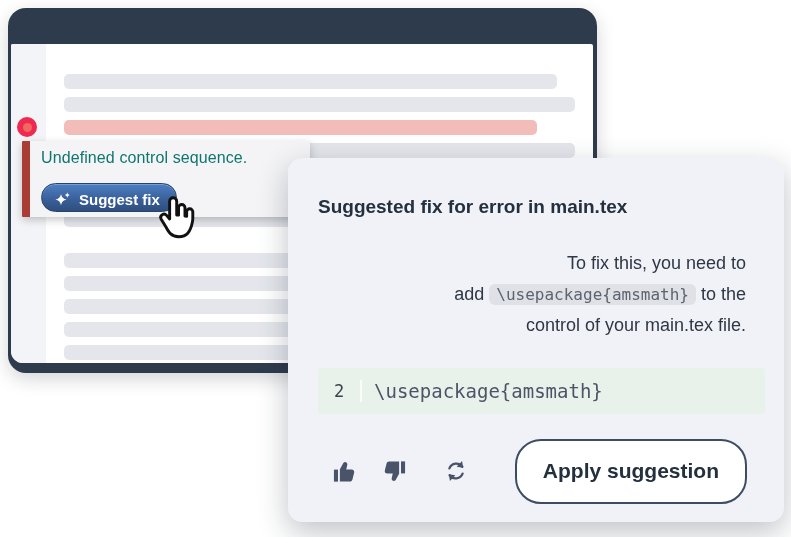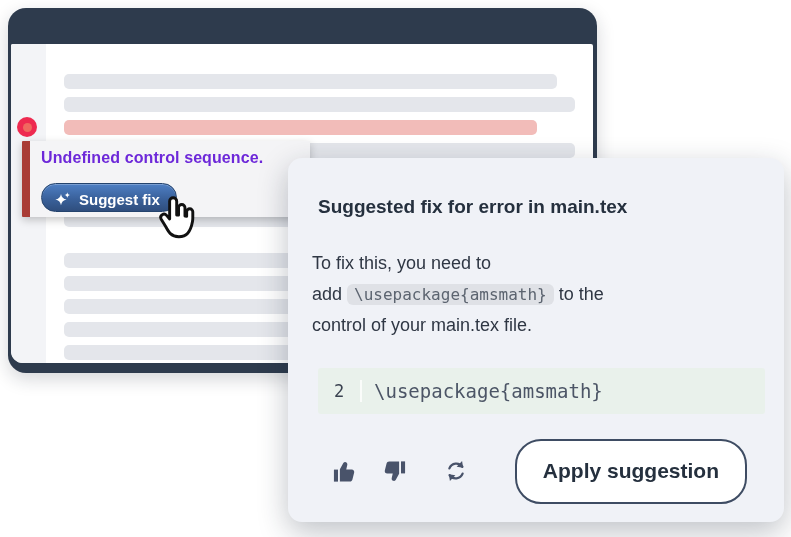--- a/index.html
+++ b/index.html
@@ -30,43 +30,43 @@
     background:#EE2A50;z-index:2;display:flex;align-items:center;justify-content:center;
   }
   .dot-inner{width:9px;height:9px;border-radius:50%;background:#F0685F;}
   
   .tooltip{
     position:absolute;left:22px;top:141px;width:288px;height:76px;z-index:3;
     background:#F4F4F6;border-left:8px solid #A93C35;border-radius:1px;
     box-shadow:0 3px 9px rgba(0,0,0,.22);box-sizing:border-box;
   }
   .tooltip-msg{
-    margin:8px 0 0 11px;font-size:16px;color:#6d28d9;letter-spacing:.1px;font-weight:bold;
+    margin:8px 0 0 11px;font-size:16px;color:#0f766e;letter-spacing:.1px;
   }
   .suggest-btn{
     position:absolute;left:11px;top:42px;height:29px;padding:4px 16px 0 12px;
     display:inline-flex;align-items:center;gap:7px;border-radius:15px;
     background:linear-gradient(180deg,#4E7FC4 0%,#3A619B 55%,#2F4E7D 100%);
     border:1px solid #24436D;color:#ffffff;font-size:15px;font-weight:bold;
     box-shadow:inset 0 1px 0 rgba(255,255,255,.25);cursor:pointer;
   }
   
   .cursor{position:absolute;left:157px;top:195px;width:40px;height:46px;z-index:6;}
   
   .popup{
     position:absolute;left:288px;top:158px;width:496px;height:364px;z-index:4;
     background:#F0F2F7;border-radius:14px;box-sizing:border-box;
     box-shadow:0 10px 30px rgba(25,35,55,.28);
   }
   .popup-title{
     position:absolute;left:30px;top:38px;font-size:19px;font-weight:bold;color:#25303E;text-align:right;
   }
   .popup-body{
-    position:absolute;left:24px;top:90px;width:440px;
-    font-size:18px;line-height:31px;color:#2F3744;
+    position:absolute;left:18px;top:90px;width:440px;
+    font-size:18px;line-height:31px;color:#2F3744;text-align:right;
   }
   .inline-code{
     font-family:"DejaVu Sans Mono",monospace;font-size:16px;color:#5C6470;
     background:#DFE1E6;border-radius:6px;padding:1px 7px;
   }
   .code-block{
     position:absolute;left:30px;top:210px;width:447px;height:46px;background:#E9F1EB;
     border-radius:3px;display:flex;align-items:center;box-sizing:border-box;
     font-family:"DejaVu Sans Mono",monospace;
   }

